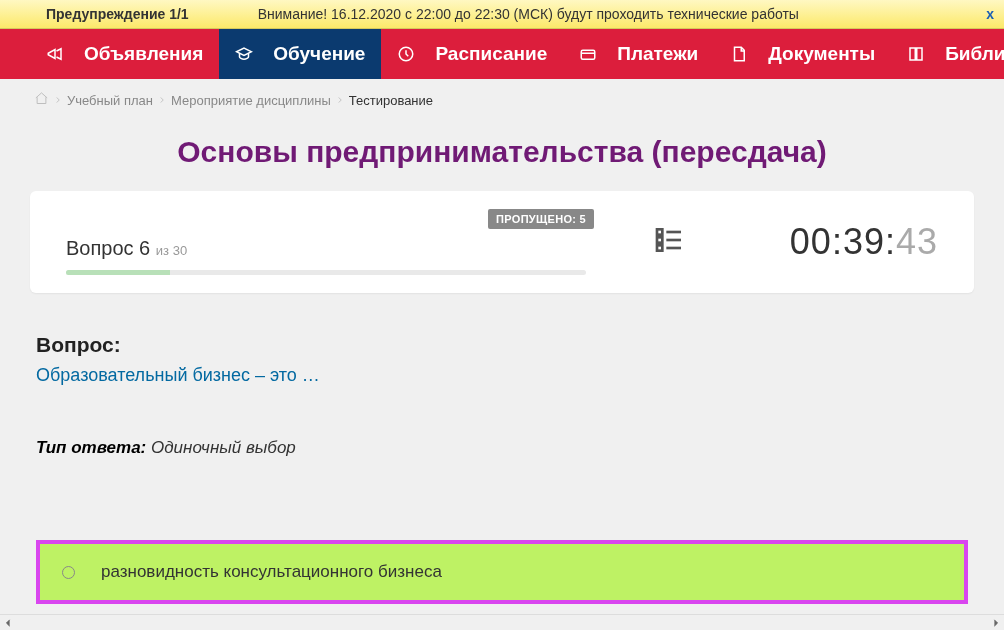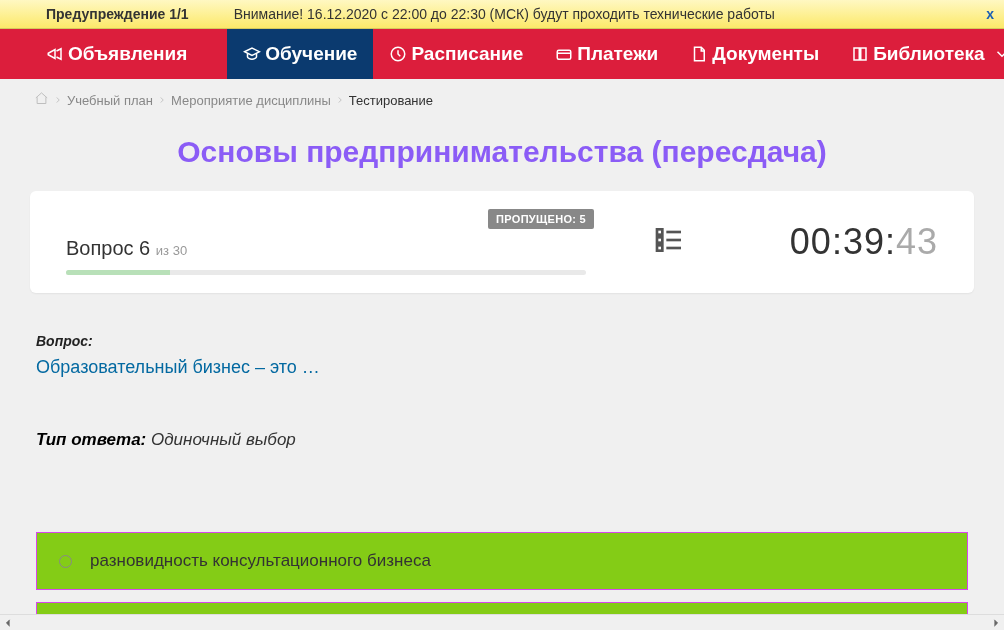--- a/index.html
+++ b/index.html
@@ -18,68 +18,68 @@
       overflow-x: hidden;
     }
     .warning-bar {
       background: linear-gradient(to bottom, #fff8c2 0%, #fce96a 100%);
       border-bottom: 1px solid #d4c95e;
       display: flex;
       align-items: flex-start;
       padding: 6px 10px 6px 46px;
       font-size: 14px;
       color: #333;
-      gap: 45px;
+      gap: 69px;
       position: relative;
     }
     .warning-title { font-weight: bold; }
     .warning-close {
       position: absolute;
       right: 10px;
       top: 6px;
       font-weight: bold;
       color: #1a5fb4;
       cursor: pointer;
     }
     .nav {
       background: #dc1e3c;
       display: flex;
       padding: 0 30px;
     }
     .nav-item {
       display: flex;
       align-items: center;
-      gap: 4px;
+      gap: 20px;
       padding: 14px 16px;
       color: #fff;
       font-size: 19px;
       font-weight: bold;
       cursor: pointer;
     }
-    .nav-item.active { background: #0b3a6f; margin-left: 24px; }
+    .nav-item.active { background: #0b3a6f; }
     .nav-icon { display: inline-flex; width: 18px; height: 18px; }
     .nav-icon svg { width: 18px; height: 18px; stroke: #fff; fill: none; stroke-width: 2; }
     .nav-chevron { margin-left: 4px; }
 
     .breadcrumb {
       display: flex;
       align-items: center;
       gap: 4px;
       padding: 12px 34px;
       font-size: 13px;
       color: #888;
     }
     .breadcrumb .bc-item { color: #888; cursor: pointer; }
     .breadcrumb .bc-item.current { color: #333; cursor: default; }
     .breadcrumb .sep svg { width: 10px; height: 10px; stroke: #bbb; fill: none; stroke-width: 2; }
     .home-ic svg { width: 15px; height: 15px; stroke: #bbb; fill: none; stroke-width: 1.5; }
 
     .page-title {
       text-align: center;
-      color: #8b5cf6;
+      color: #701a75;
       font-size: 30px;
       font-weight: bold;
       padding: 14px 0 22px;
     }
 
     .content { padding: 0 30px 40px; }
     .panel {
       background: #fff;
       border-radius: 6px;
       box-shadow: 0 1px 2px rgba(0,0,0,0.06);
@@ -122,33 +122,33 @@
     .list-icon svg { width: 32px; height: 32px; stroke: #555; fill: none; stroke-width: 2; }
     .panel-right {
       width: 230px;
       text-align: right;
       padding-right: 36px;
     }
     .timer { font-size: 36px; color: #333; font-weight: 300; letter-spacing: 1px; }
     .timer .sec { color: #aaa; margin-top: 43px; }
 
     .question-block { padding: 40px 6px 20px; }
-    .q-label { font-style: italic; font-weight: bold; font-size: 14px; color: #222; margin-bottom: 8px; }
+    .q-label { font-weight: bold; font-size: 21px; color: #222; margin-bottom: 8px; }
     .q-text { font-size: 18px; color: #0369a1; }
     .ans-type-row { margin-top: 52px; font-size: 17px; }
     .ans-type-label { font-style: italic; font-weight: bold; }
     .ans-type-val { color: #333; font-style: italic; }
 
     .answers { margin-top: 62px; padding: 0 6px; }
     .answer {
       display: flex;
       align-items: center;
-      gap: 18px;
-      border: 1px solid #d946ef;
-      background: #84cc16;
+      gap: 26px;
+      border: 4px solid #d946ef;
+      background: #bef264;
       padding: 18px 22px;
       margin-bottom: 12px;
       cursor: pointer;
       font-size: 17px;
       color: #333;
     }
     .radio {
       width: 13px; height: 13px;
       border: 1.5px solid #888;
       border-radius: 50%;

